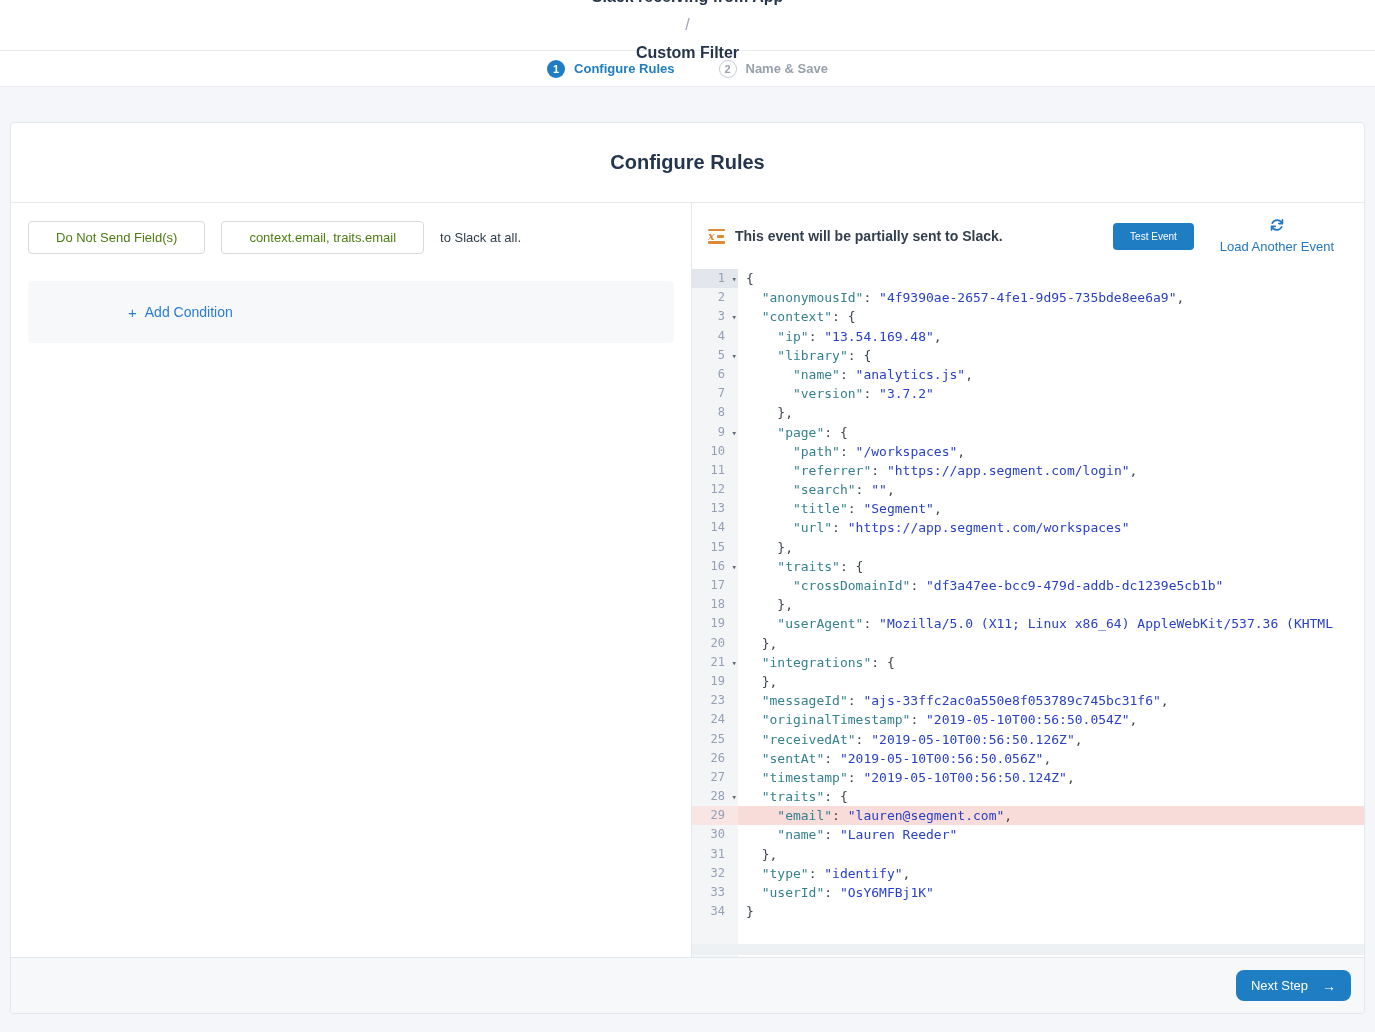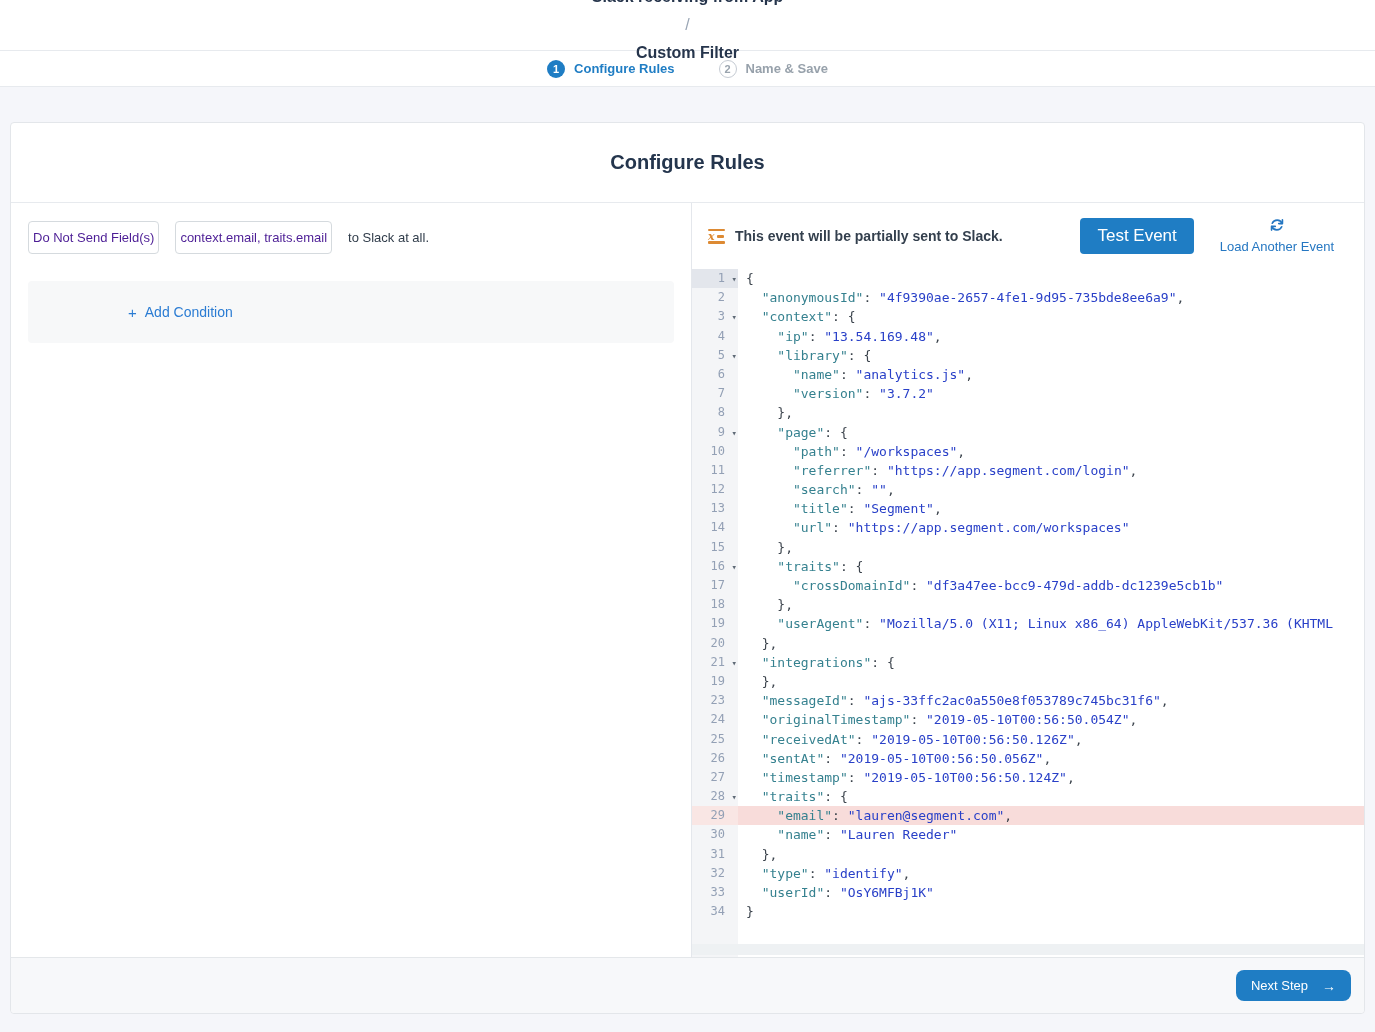--- a/index.html
+++ b/index.html
@@ -43,21 +43,21 @@
     height:80px; flex:none; border-bottom:1px solid #e7eaee;
     display:flex; align-items:center; justify-content:center;
   }
   .card-title { font-size:20px; font-weight:700; color:#24354d; }
   .card-body { flex:1; display:flex; min-height:0; }
   
   .left-panel { width:680px; flex:none; padding:18px 17px 0 17px; }
   .rule-row { display:flex; align-items:center; }
   .chip-button {
     border:1px solid #d5dade; border-radius:4px; background:#fff;
-    padding:8px 4px; font-size:13px; color:#4c1d95; margin-right:16px;
+    padding:8px 27px; font-size:13px; color:#4d7c0f; margin-right:16px;
     font-family:"Liberation Sans", sans-serif; cursor:pointer;
   }
   .suffix-text { font-size:13px; color:#303c4a; }
   .add-condition-panel {
     margin-top:27px; height:62px; background:#f7f8f9; border-radius:4px;
     display:flex; align-items:center;
   }
   .add-condition-btn {
     margin-left:100px; background:none; border:none; color:#2b7cd3;
     font-size:14px; font-weight:500; cursor:pointer; display:flex; align-items:center; gap:8px;
@@ -75,21 +75,21 @@
   .filter-icon .fi-bottom { bottom:0; }
   .filter-icon .fi-x {
     position:absolute; left:0; top:1px; font-size:11px; font-weight:700; font-style:italic;
     color:#dd8a33; font-family:"DejaVu Serif", serif; line-height:13px;
   }
   .filter-icon .fi-dash { position:absolute; right:1px; top:6px; width:7px; height:3px; background:#dd8a33; border-radius:1px; }
   .status-text { font-size:14px; font-weight:700; color:#333f4d; margin-left:10px; }
   .header-spacer { flex:1; }
   .test-event-btn {
     background:#1f7dc4; color:#fff; border:none; border-radius:4px;
-    padding:8px 17px; font-size:17px; font-weight:500; cursor:pointer;
+    padding:8px 17px; font-size:10px; font-weight:500; cursor:pointer;
     font-family:"Liberation Sans", sans-serif;
   }
   .load-event-link {
     margin-left:26px; background:none; border:none; cursor:pointer;
     display:flex; align-items:center; gap:7px; color:#2577c2; font-size:13px; font-weight:500;
     font-family:"Liberation Sans", sans-serif;
     flex-direction:column;
   }
   
   .editor {

